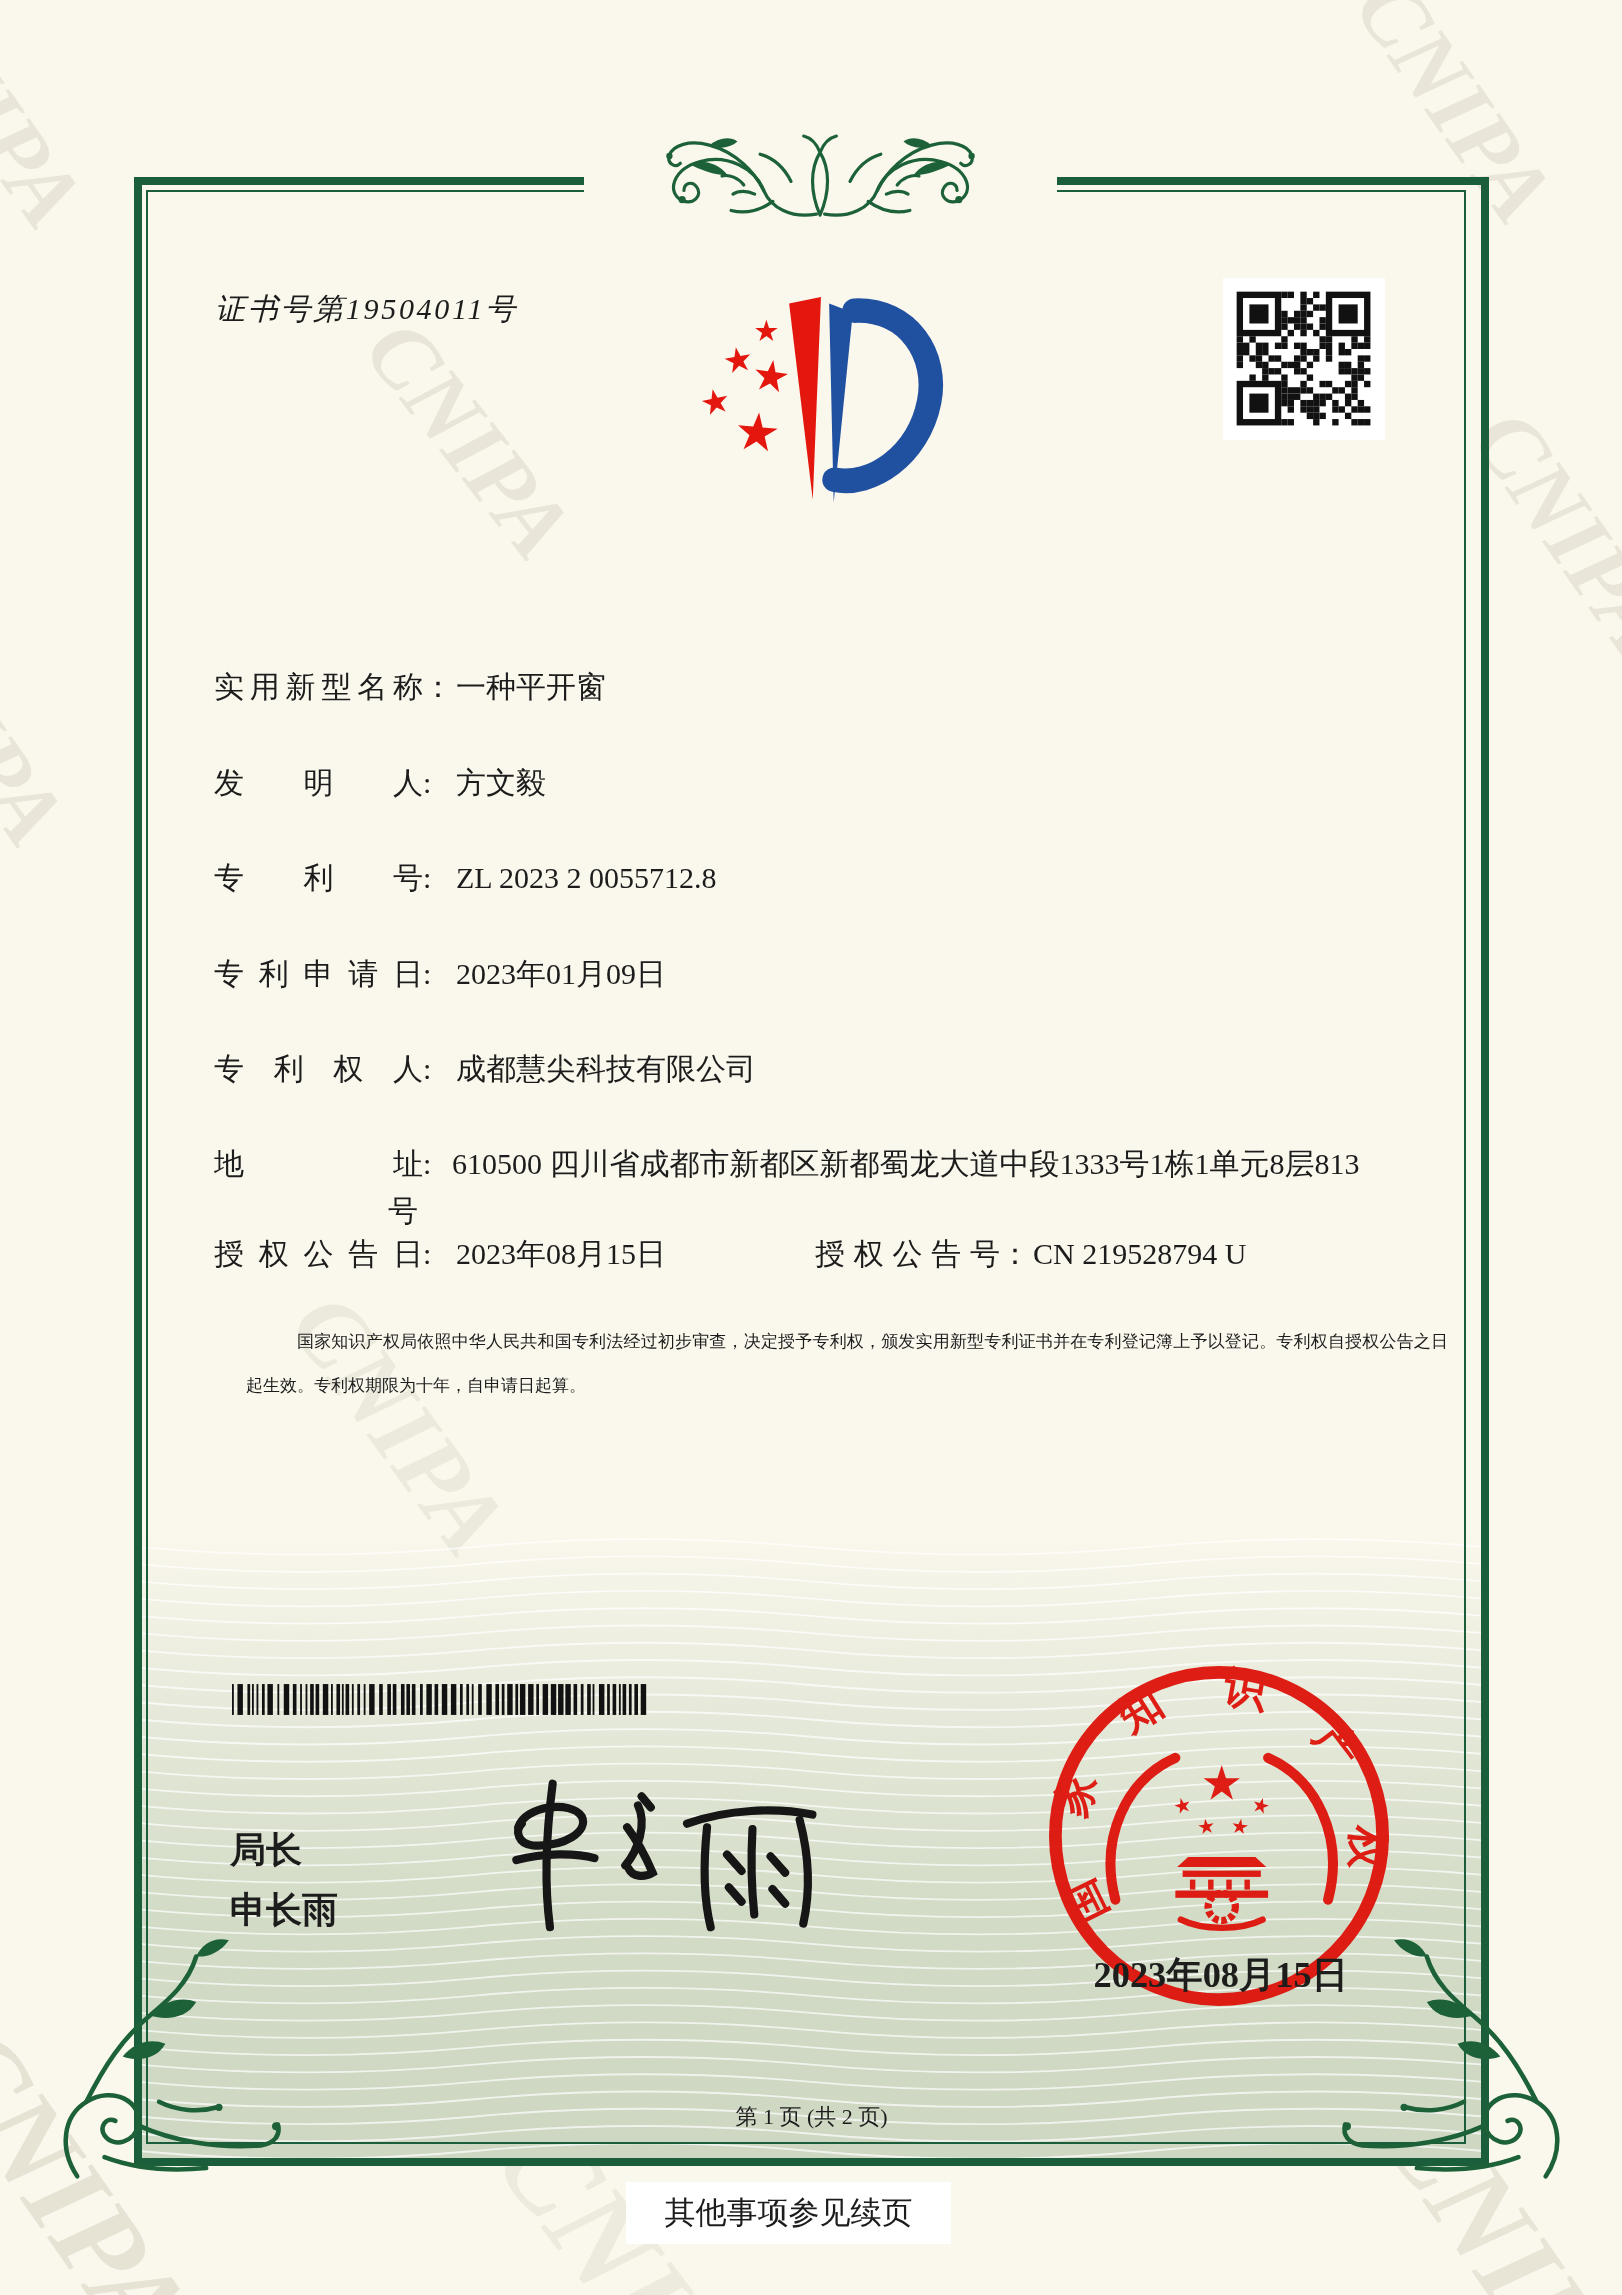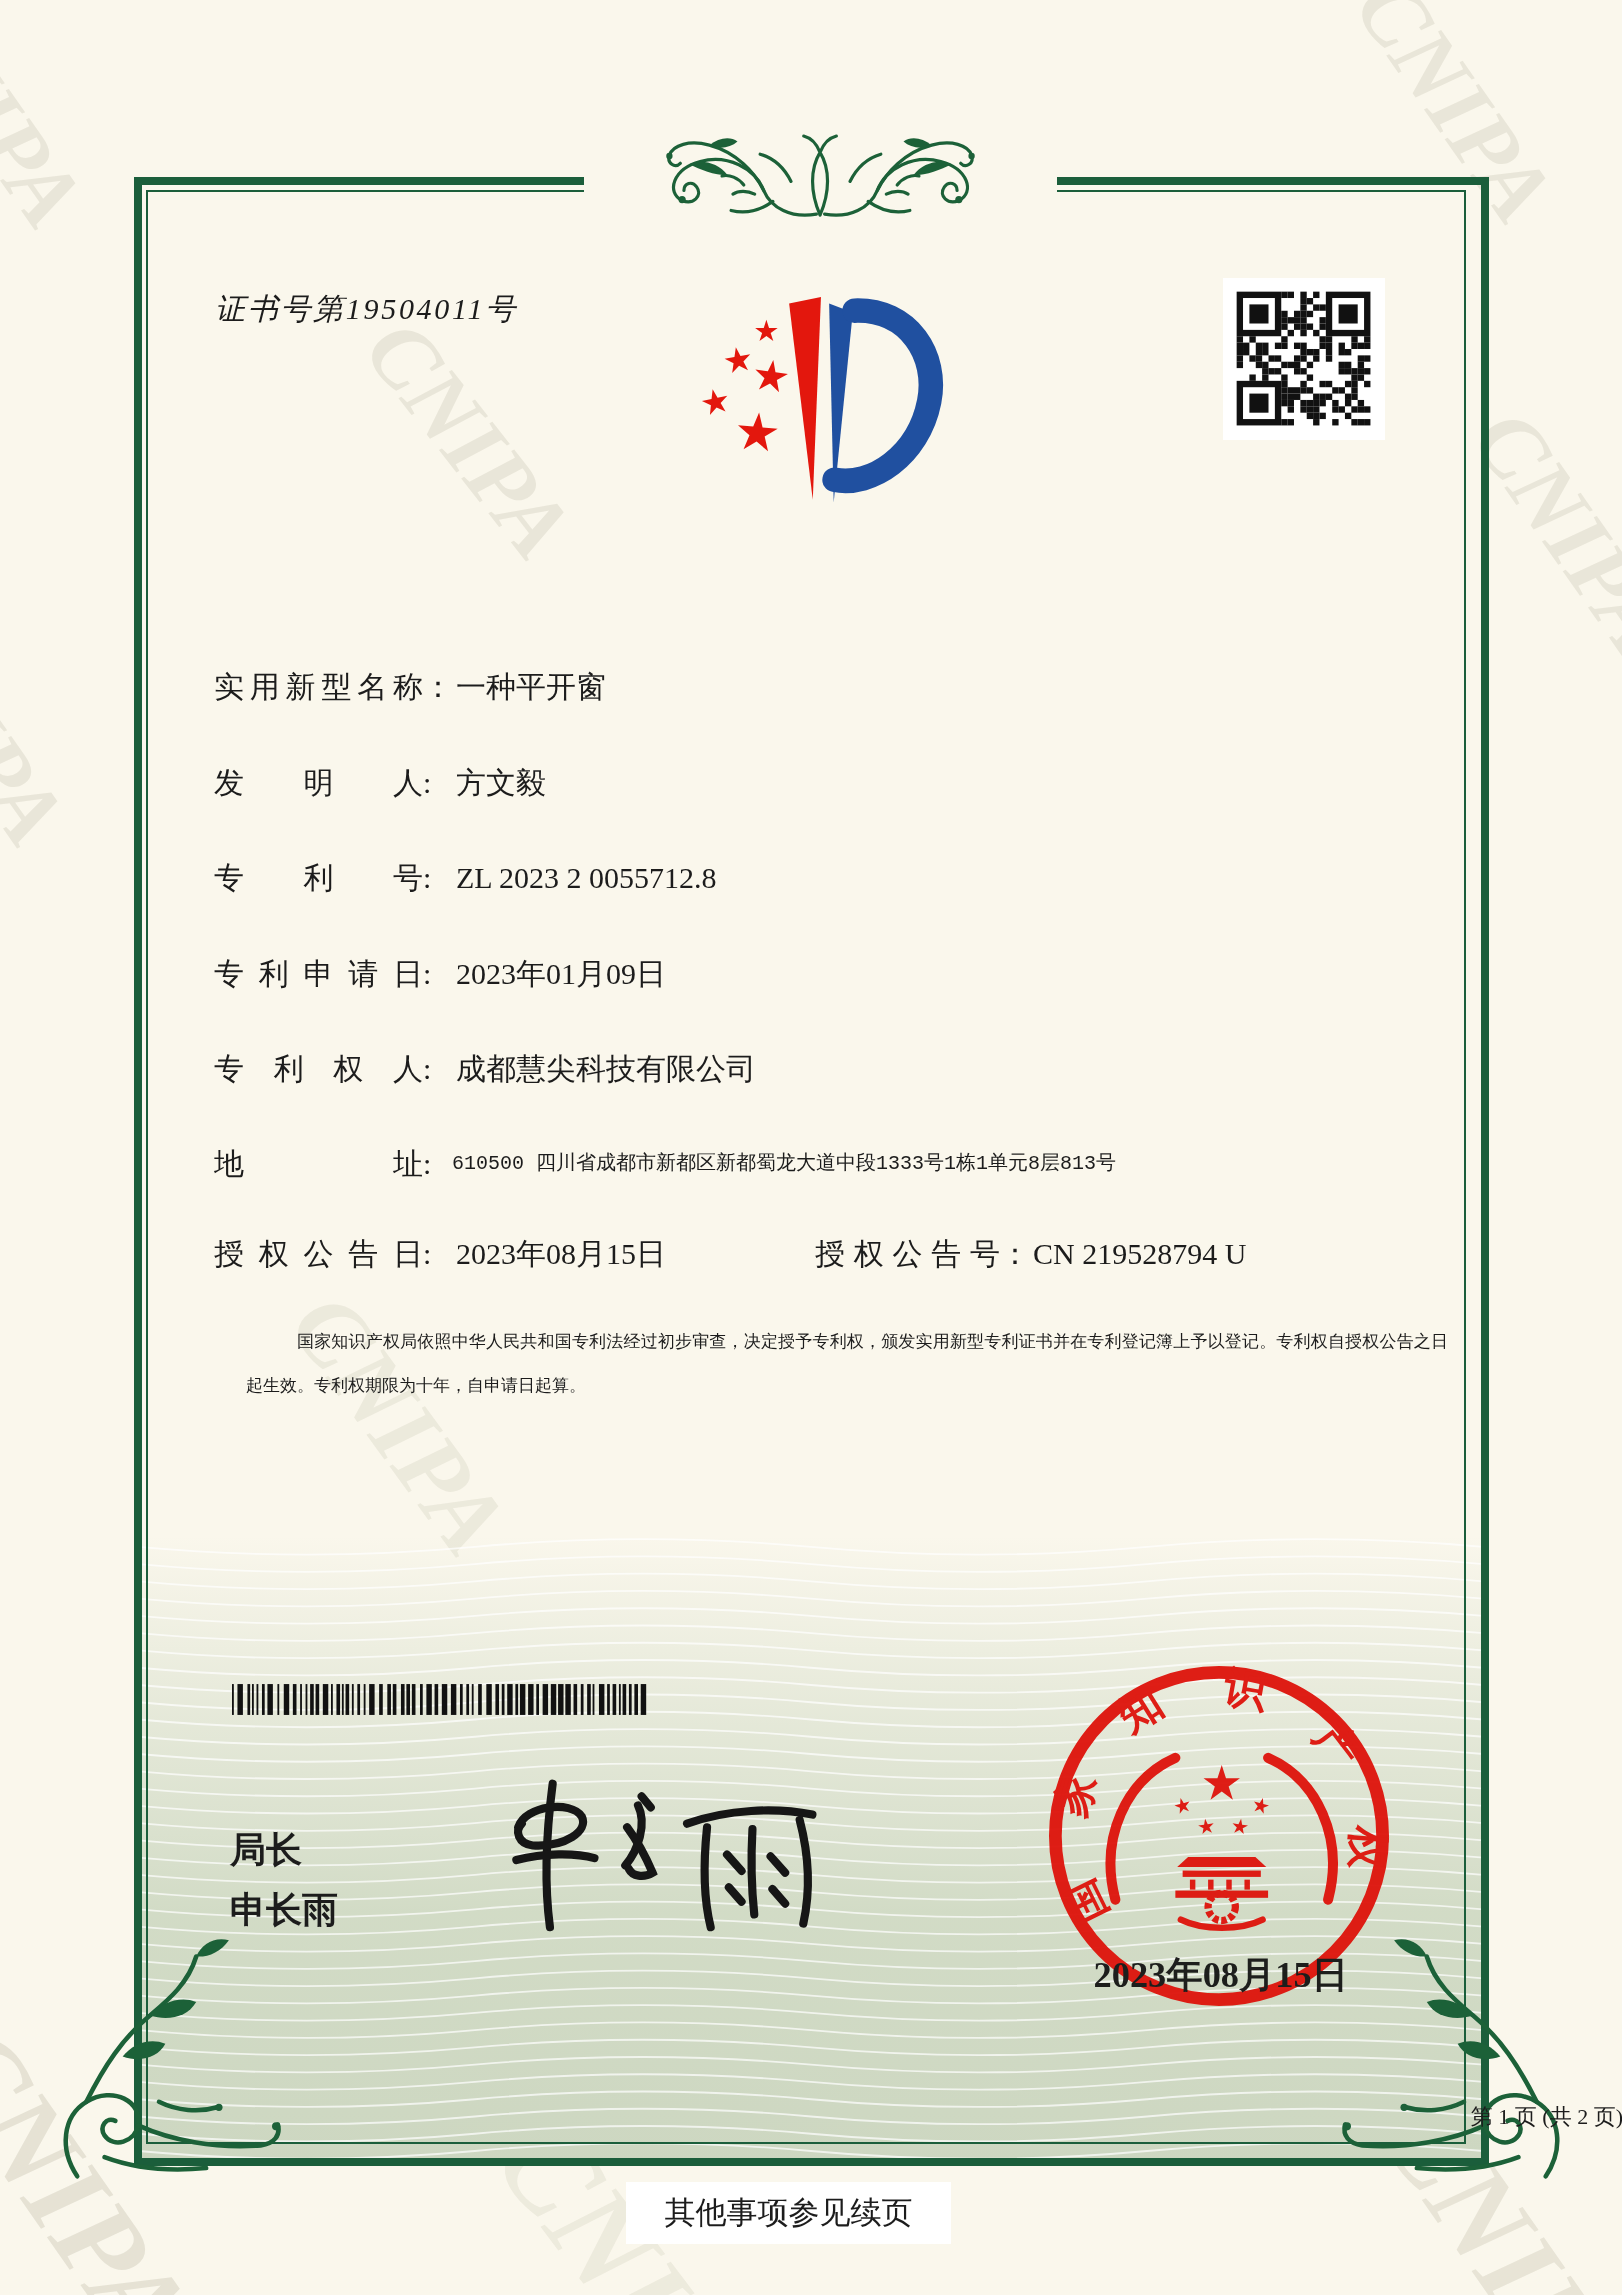--- a/index.html
+++ b/index.html
@@ -22,30 +22,30 @@
   .abs{position:absolute;}
   .certno{left:215px;top:289px;font-size:30px;letter-spacing:2.7px;font-style:italic;}
   .title{left:0;top:525px;width:1623px;text-align:center;font-size:70px;
          font-weight:bold;letter-spacing:14.5px;}
 
   .frow{position:absolute;left:214px;font-size:30px;line-height:36px;white-space:nowrap;}
   .flabel{display:inline-flex;justify-content:space-between;width:209px;vertical-align:top;}
   .flabel2{display:inline-flex;justify-content:space-between;width:185px;vertical-align:top;}
   .fcolon{display:inline-block;width:33px;vertical-align:top;}
   .fvalue{vertical-align:top;margin-top:27px;}
-  .addr{position:absolute;left:388px;top:1140px;width:991px;font-size:20px;
-        line-height:47px;text-indent:64px;white-space:normal;font-family:Liberation Mono, monospace;}
+  .addr{position:absolute;left:388px;top:1140px;width:991px;font-size:30px;
+        line-height:47px;text-indent:64px;white-space:normal;}
 
   .paras{position:absolute;left:246px;top:1320px;width:1202px;font-size:17px;
          line-height:44px;text-align:justify;}
   .paras p{margin:0 0 14.5px 0;text-indent:51px;}
 
   .signer{position:absolute;left:230px;font-size:36px;font-weight:600;
           font-family:"Liberation Sans","DejaVu Sans",sans-serif;}
-  .pageinfo{position:absolute;left:0;top:2102px;width:1623px;text-align:right;font-size:22px;}
+  .pageinfo{position:absolute;left:0;top:2102px;width:1623px;text-align:center;font-size:22px;}
   .contnote{position:absolute;left:626px;top:2182px;width:325px;height:62px;background:#ffffff;
             text-align:center;line-height:62px;font-size:31px;}
   svg{position:absolute;overflow:visible;}
 </style>
 </head>
 <body>
 <div id="page">
 
   <div class="wm" style="left:-50px;top:-36px;font-size:91px;transform:rotate(55deg);">CNIPA</div>
   <div class="wm" style="left:1420px;top:-41px;font-size:91px;transform:rotate(55deg);">CNIPA</div>

